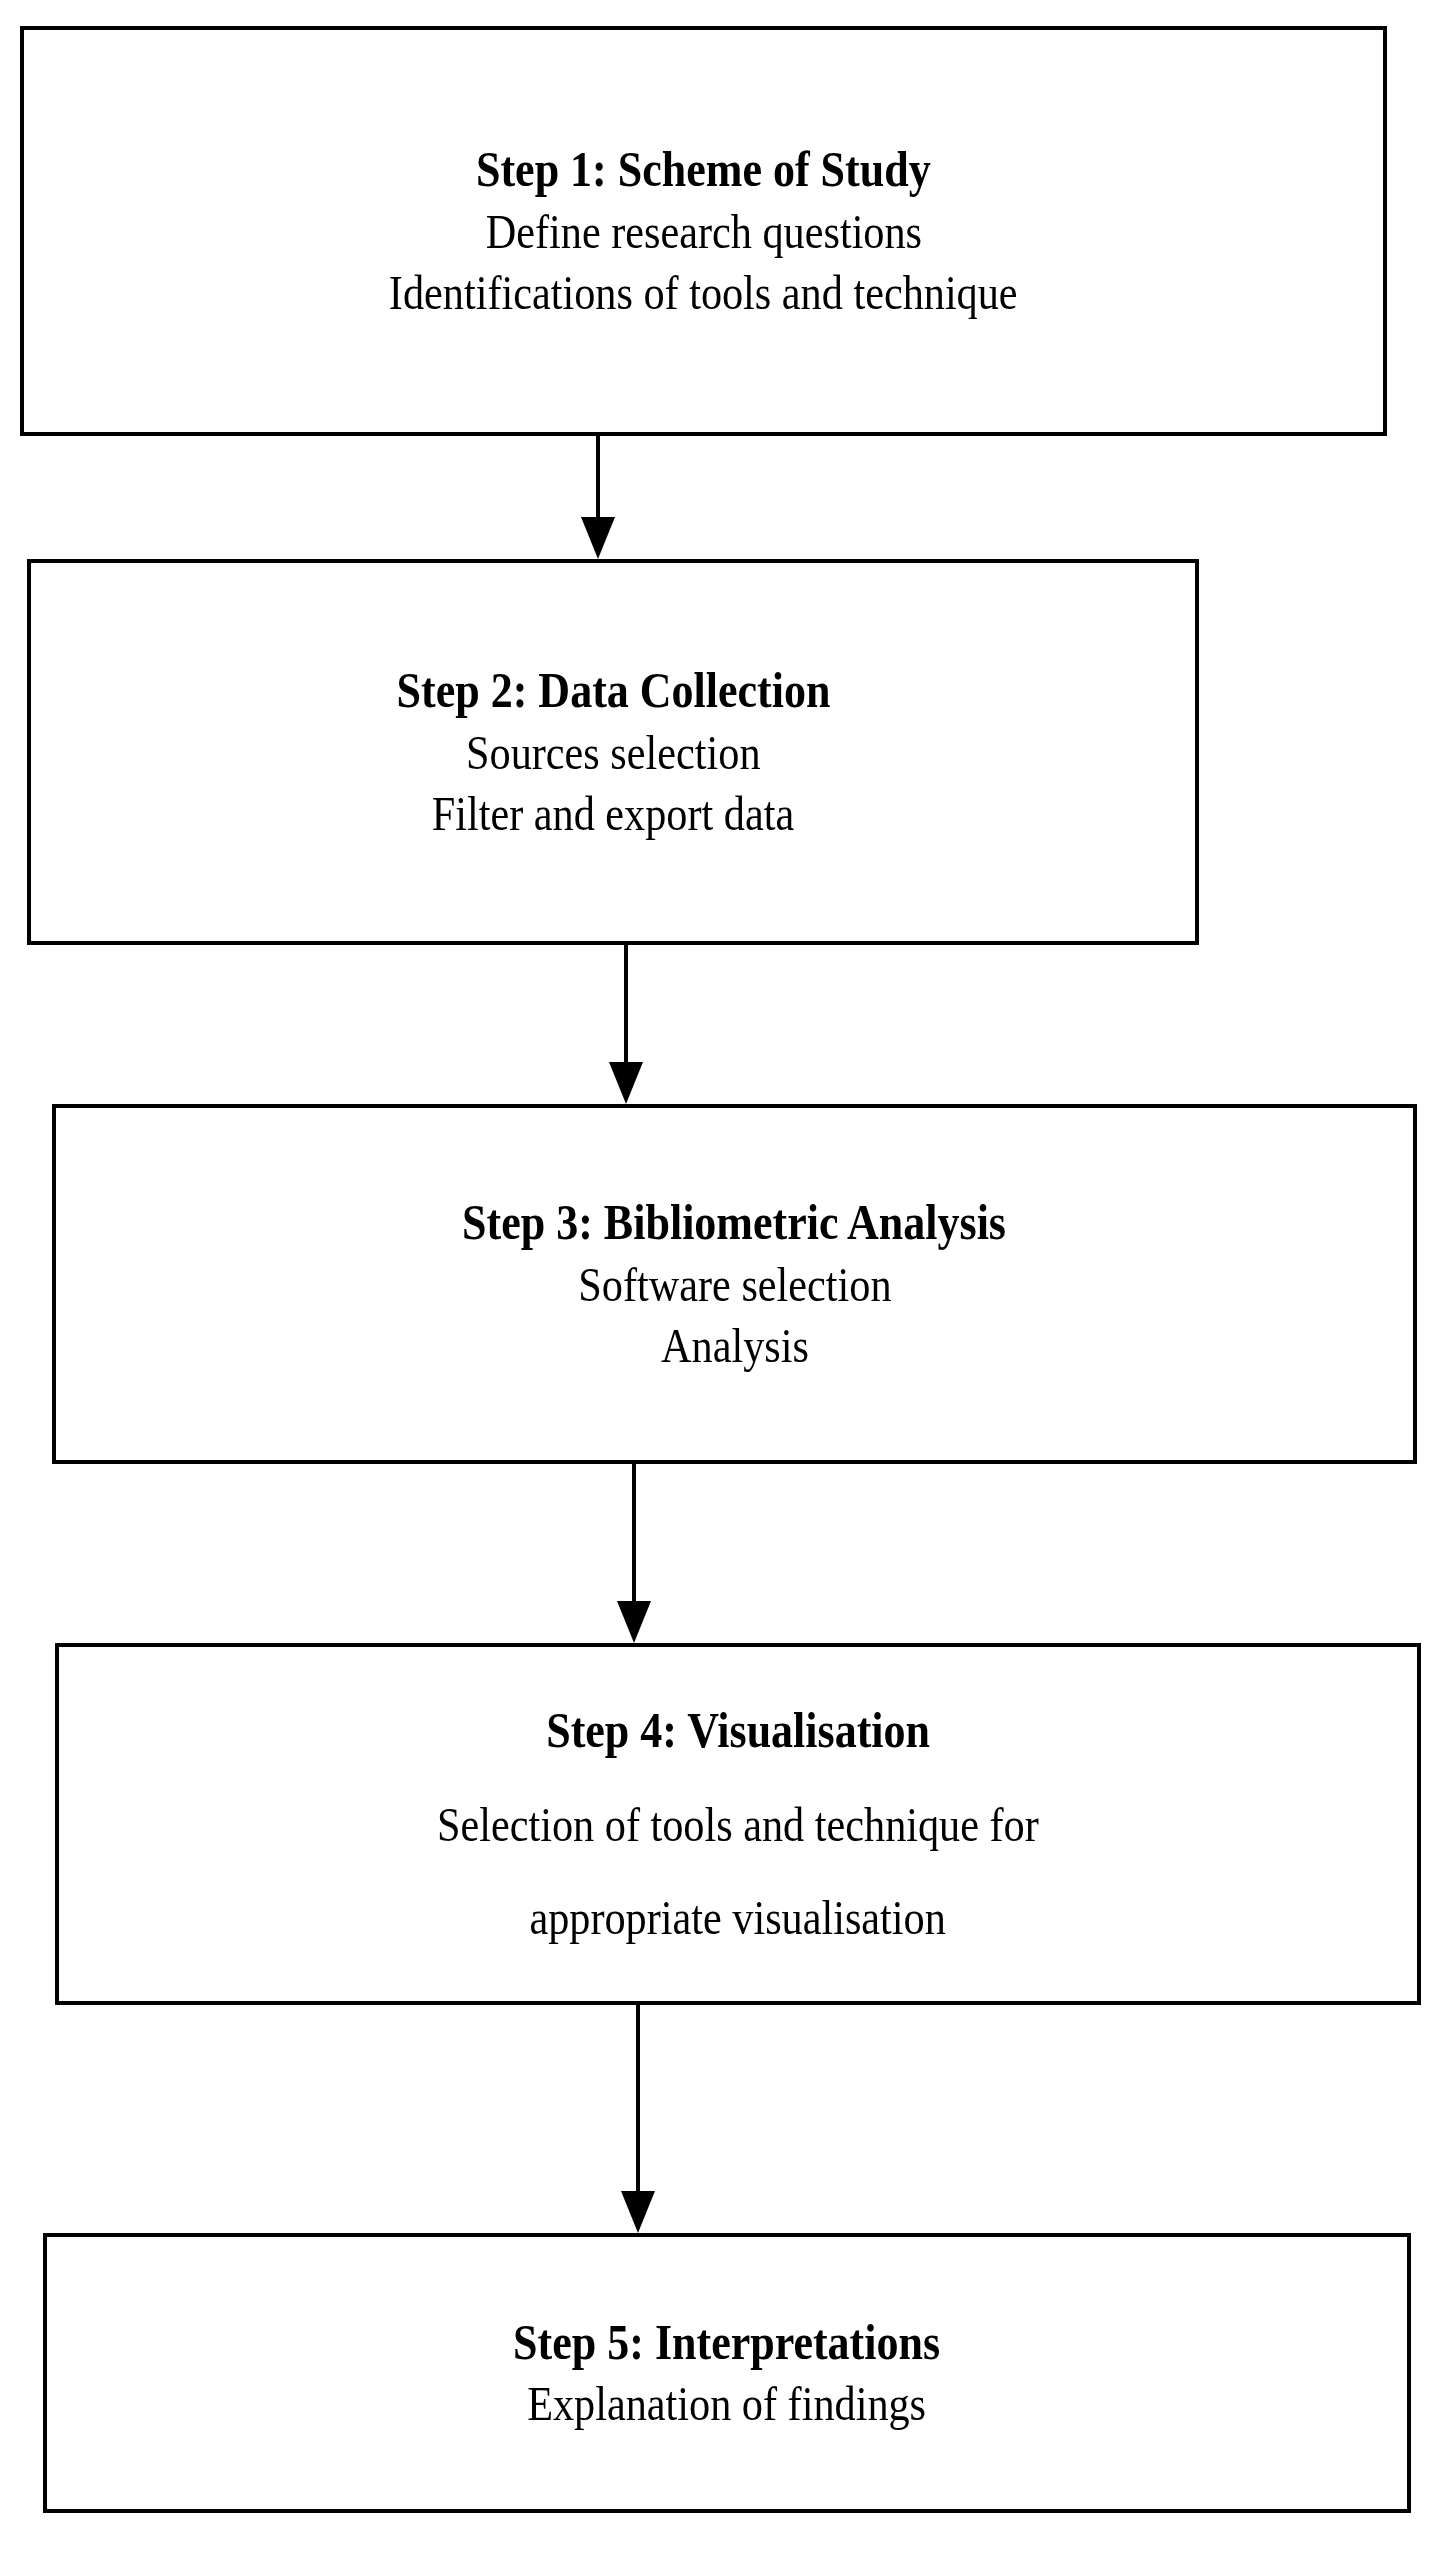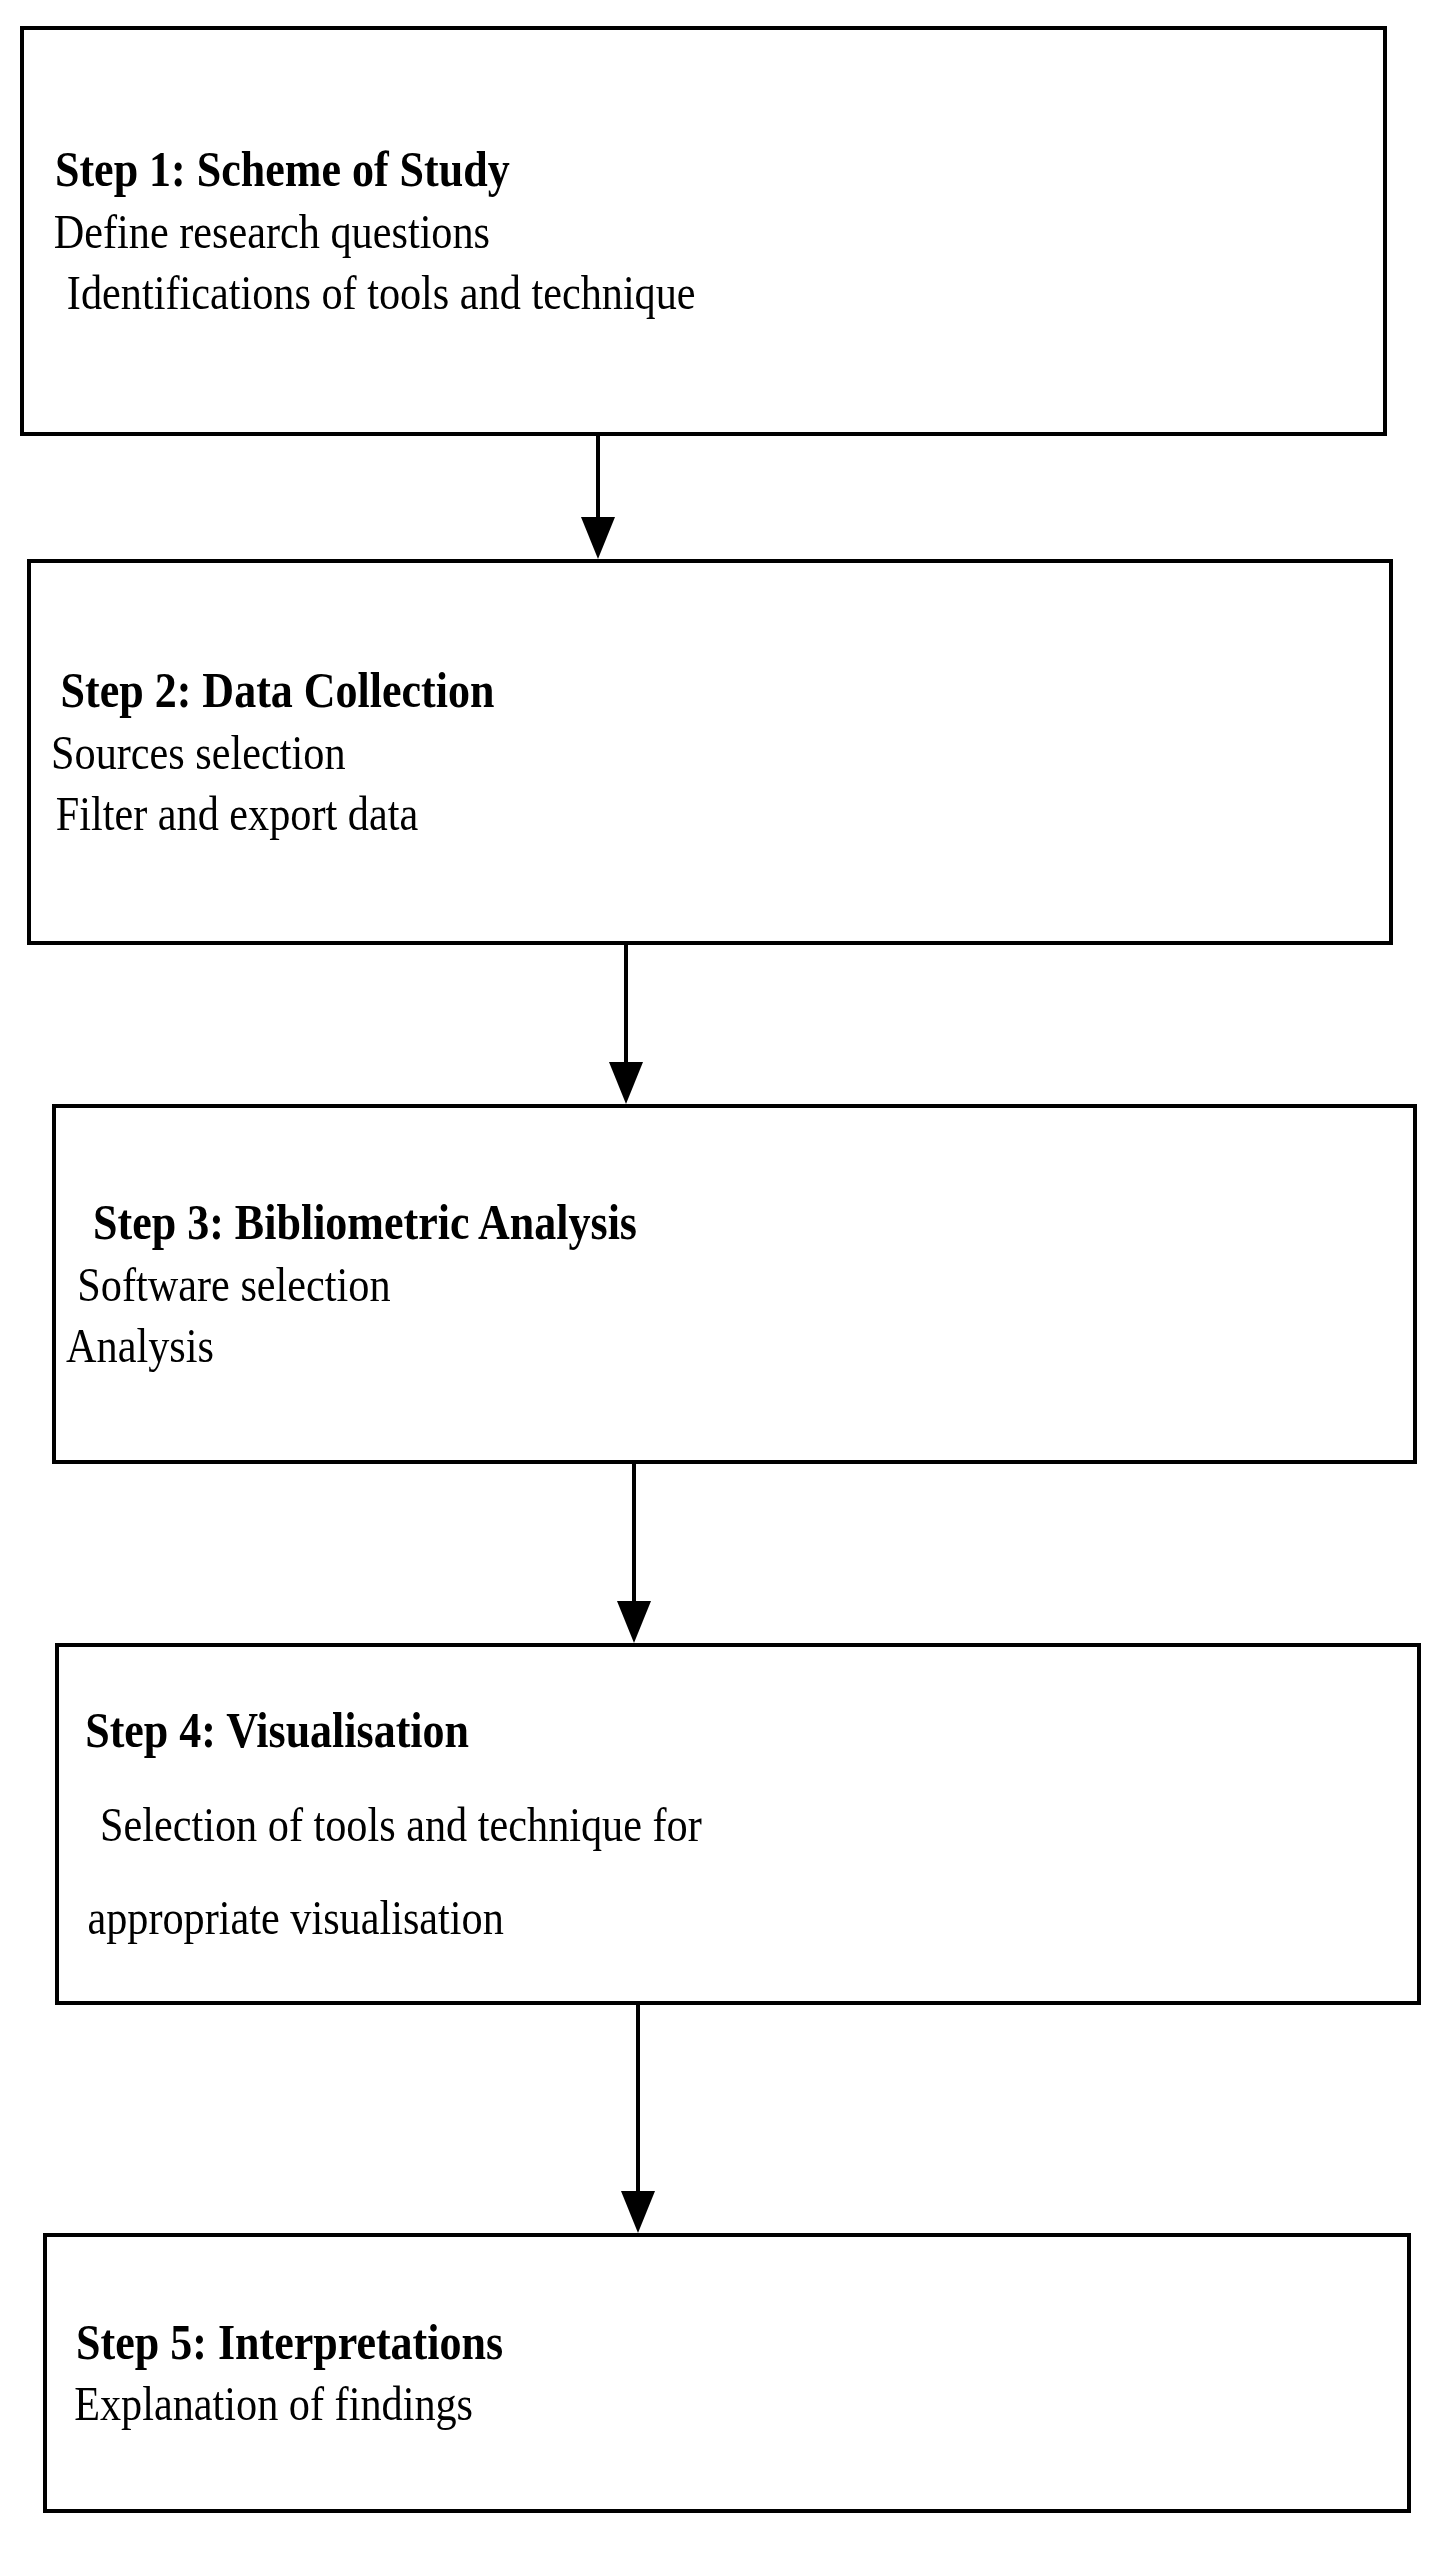--- a/index.html
+++ b/index.html
@@ -16,21 +16,21 @@
     overflow: hidden;
     font-family: "Liberation Serif", "DejaVu Serif", serif;
   }
   .step-box {
     position: absolute;
     box-sizing: border-box;
     border: 4px solid #000000;
     background: #ffffff;
     display: flex;
     flex-direction: column;
-    align-items: flex-start;
+    align-items: center;
     justify-content: center;
   }
   .step-title {
     font-weight: bold;
     font-size: 50px;
     line-height: 1.08;
     color: #000000;
     text-align: center;
     font-stretch: condensed;
     transform: scaleX(0.88);
@@ -83,21 +83,21 @@
     <div class="step-line">Define research questions</div>
     <div class="gap-between"></div>
     <div class="step-line">Identifications of tools and technique</div>
   </div>
 
   <div class="arrow" style="left:580px; top:436px; width:36px; height:123px;">
     <div class="arrow-shaft" style="height:84px;"></div>
     <div class="arrow-head"></div>
   </div>
 
-  <div class="step-box" style="left:27px; top:559px; width:1366px; height:386px;">
+  <div class="step-box" style="left:27px; top:559px; width:1172px; height:386px;">
     <div class="step-title">Step 2: Data Collection</div>
     <div class="gap-after-title"></div>
     <div class="step-line">Sources selection</div>
     <div class="gap-between"></div>
     <div class="step-line">Filter and export data</div>
   </div>
 
   <div class="arrow" style="left:608px; top:945px; width:36px; height:159px;">
     <div class="arrow-shaft" style="height:120px;"></div>
     <div class="arrow-head"></div>

